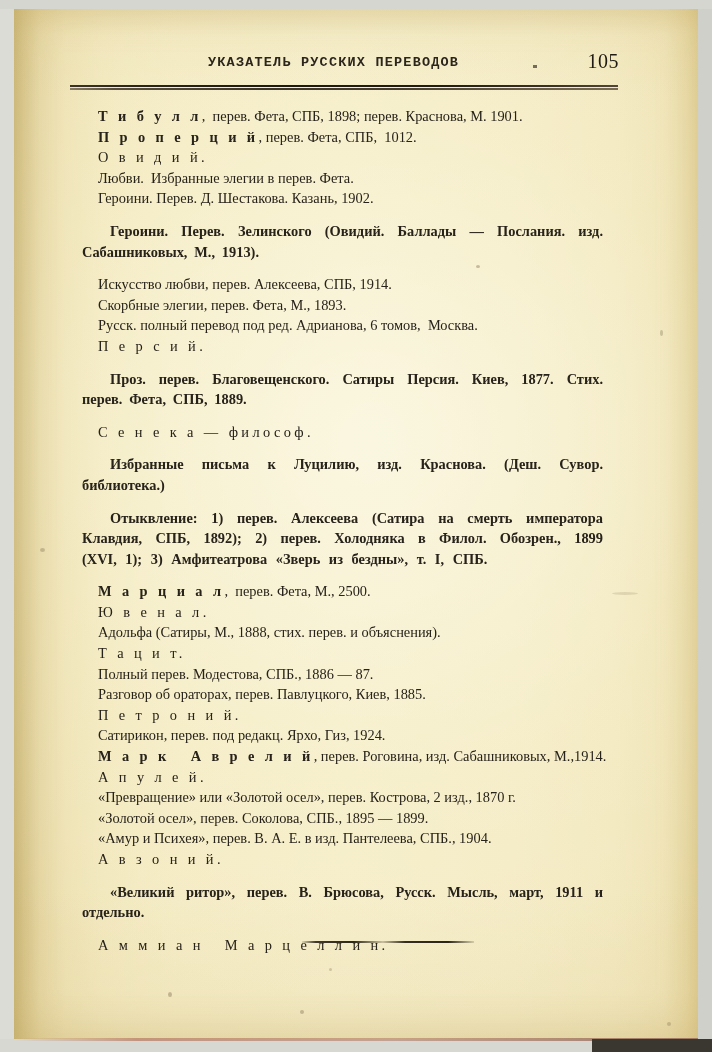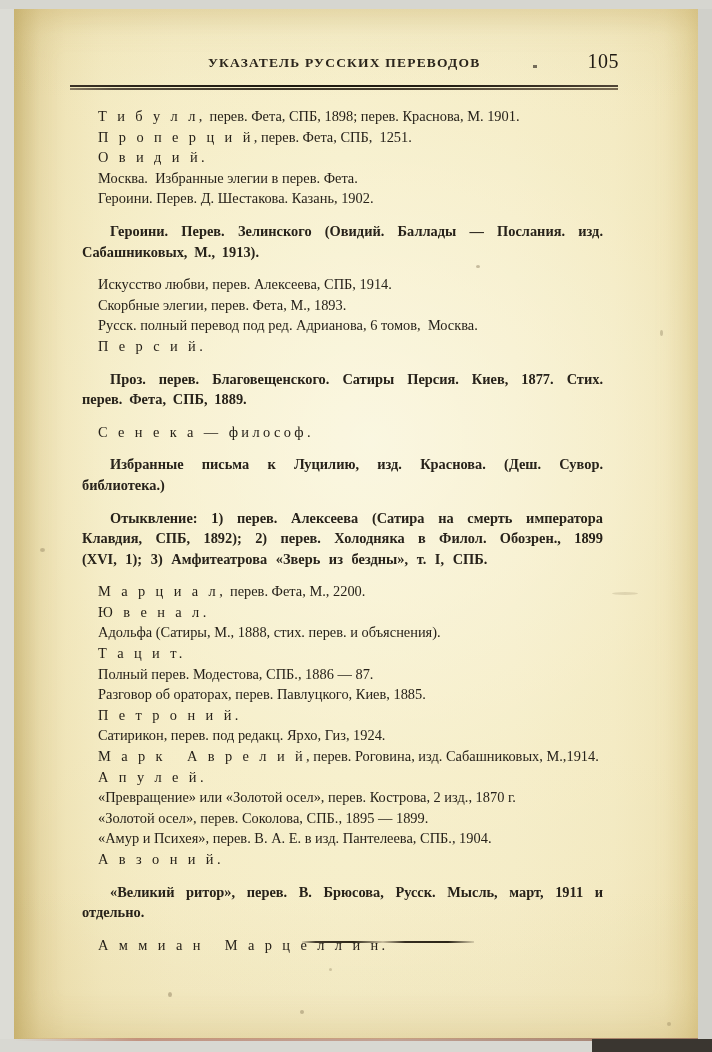--- a/index.html
+++ b/index.html
@@ -92,20 +92,21 @@
   }
   #head-title {
     position: absolute;
     left: 138px;
     top: 0;
     font-size: 13.5px;
     letter-spacing: 1.2px;
     font-weight: 700;
     color: #2b251c;
     text-transform: uppercase;
+    font-family: Liberation Mono, monospace;
   }
   #head-dot {
     position: absolute;
     left: 463px;
     top: 10px;
     width: 4px; height: 3px;
     background: #4a4236;
     opacity: .75;
   }
   #head-folio {
@@ -151,20 +152,21 @@
   }
   .line.indent { text-indent: 28px; }
 
   
   .author {
     letter-spacing: 3.4px;
     font-weight: 400;
   }
   .author-run {
     letter-spacing: 3.4px;
+    font-weight: bold;
   }
 
   
   .para {
     margin: 12px;
     text-indent: 28px;
     text-align: justify;
     text-justify: inter-word;
     font-weight: bold;
   }
@@ -218,40 +220,40 @@
 
     <div id="head-rule">
       <div class="r1"></div>
       <div class="r2"></div>
     </div>
 
     <div id="entries">
 
       <p class="line indent"><span class="author-run">Т и б у л л</span><span>,  перев. Фета, СПБ, 1898; перев. Краснова, М. 1901.</span></p>
 
-      <p class="line indent"><span class="author-run">П р о п е р ц и й</span><span>, перев. Фета, СПБ,  1251.</span></p>
+      <p class="line indent"><span class="author-run">П р о п е р ц и й</span><span>, перев. Фета, СПБ,  1012.</span></p>
 
       <p class="line indent author">О в и д и й.</p>
-      <p class="line indent">Москва.  Избранные элегии в перев. Фета.</p>
+      <p class="line indent">Любви.  Избранные элегии в перев. Фета.</p>
       <p class="line indent">Героини. Перев. Д. Шестакова. Казань, 1902.</p>
       <p class="para wide">Героини. Перев. Зелинского (Овидий. Баллады — Послания. изд. Сабашниковых, М., 1913).</p>
       <p class="line indent">Искусство любви, перев. Алексеева, СПБ, 1914.</p>
       <p class="line indent">Скорбные элегии, перев. Фета, М., 1893.</p>
 
       <p class="line indent">Русск. полный перевод под ред. Адрианова, 6 томов,  Москва.</p>
 
       <p class="line indent author">П е р с и й.</p>
       <p class="para wide">Проз. перев. Благовещенского. Сатиры Персия. Киев, 1877. Стих. перев. Фета, СПБ,  1889.</p>
 
       <p class="line indent author">С е н е к а — философ.</p>
       <p class="para wide">Избранные письма к Луцилию, изд. Краснова. (Деш. Сувор. библиотека.)</p>
 
       <p class="para wider">Отыквление: 1) перев. Алексеева (Сатира на смерть императора Клавдия, СПБ, 1892); 2) перев. Холодняка в Филол. Обозрен., 1899 (XVI, 1); 3) Амфитеатрова «Зверь из бездны», т. I, СПБ.</p>
 
-      <p class="line indent"><span class="author-run">М а р ц и а л</span><span>,  перев. Фета, М., 2200.</span></p>
+      <p class="line indent"><span class="author-run">М а р ц и а л</span><span>,  перев. Фета, М., 2500.</span></p>
 
       <p class="line indent author">Ю в е н а л.</p>
       <p class="line indent">Адольфа (Сатиры, М., 1888, стих. перев. и объяснения).</p>
 
       <p class="line indent author">Т а ц и т.</p>
       <p class="line indent">Полный перев. Модестова, СПБ., 1886 — 87.</p>
       <p class="line indent">Разговор об ораторах, перев. Павлуцкого, Киев, 1885.</p>
 
       <p class="line indent author">П е т р о н и й.</p>
       <p class="line indent">Сатирикон, перев. под редакц. Ярхо, Гиз, 1924.</p>

